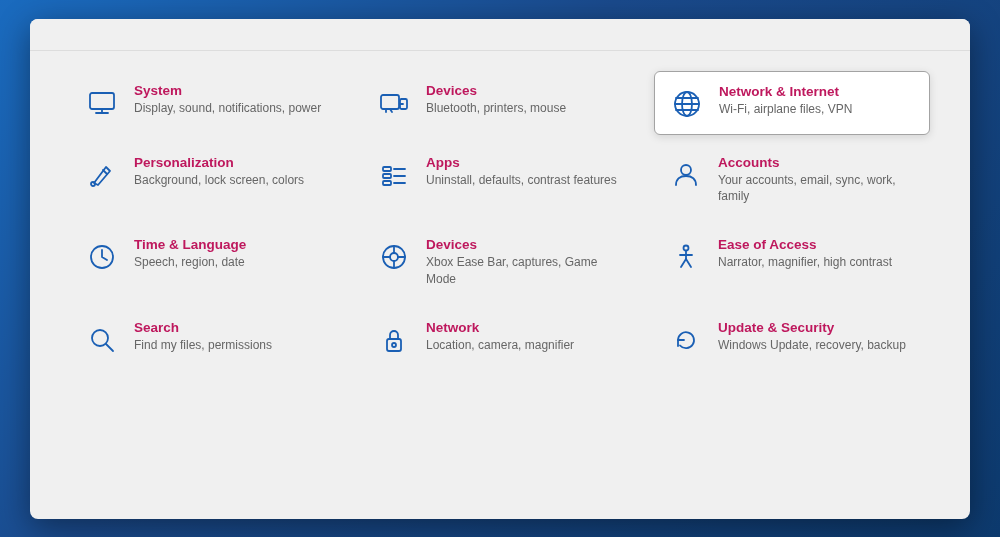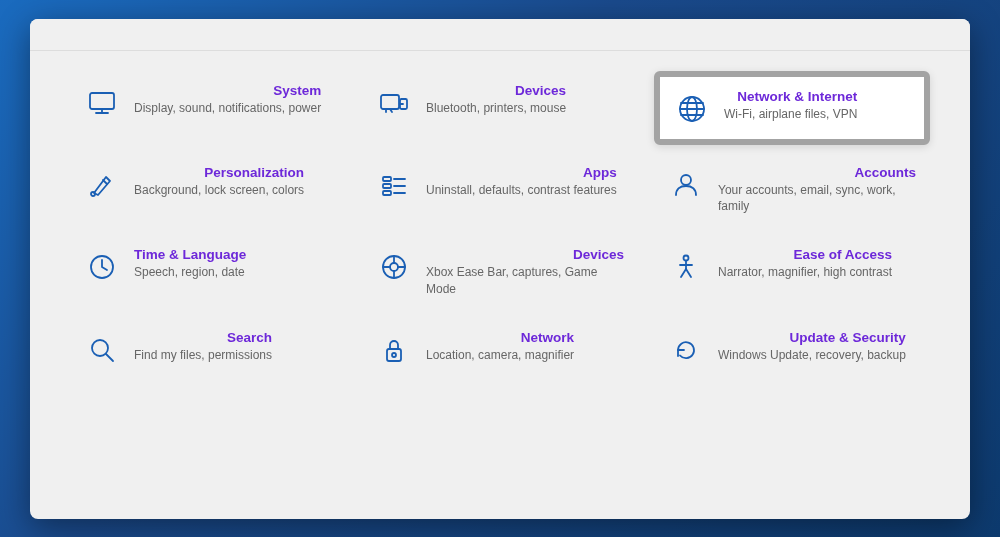--- a/index.html
+++ b/index.html
@@ -71,21 +71,21 @@
       padding: 12px 14px;
       border-radius: 6px;
       cursor: pointer;
       gap: 14px;
       background: transparent;
       transition: background 0.1s;
     }
     .settings-item.active {
       background: white;
       box-shadow: 0 2px 8px rgba(0,0,0,0.12);
-      border: 6px solid #a3a3a3;
+      border: 1px solid #a3a3a3;
     }
     .settings-icon {
       width: 36px;
       height: 36px;
       flex-shrink: 0;
       display: flex;
       align-items: center;
       justify-content: center;
       color: #1a5fb4;
       margin-top: 2px;
@@ -94,23 +94,22 @@
       width: 32px;
       height: 32px;
     }
     .settings-text {
       display: flex;
       flex-direction: column;
     }
     .settings-name {
       font-size: 13.5px;
       font-weight: 600;
-      color: #6d28d9;
+      color: #be185d;
       margin-bottom: 2px;
-      text-align: right;
     }
     .settings-desc {
       font-size: 12px;
       color: #666;
       line-height: 1.4;
     }
   </style>
 </head>
 <body>
 

